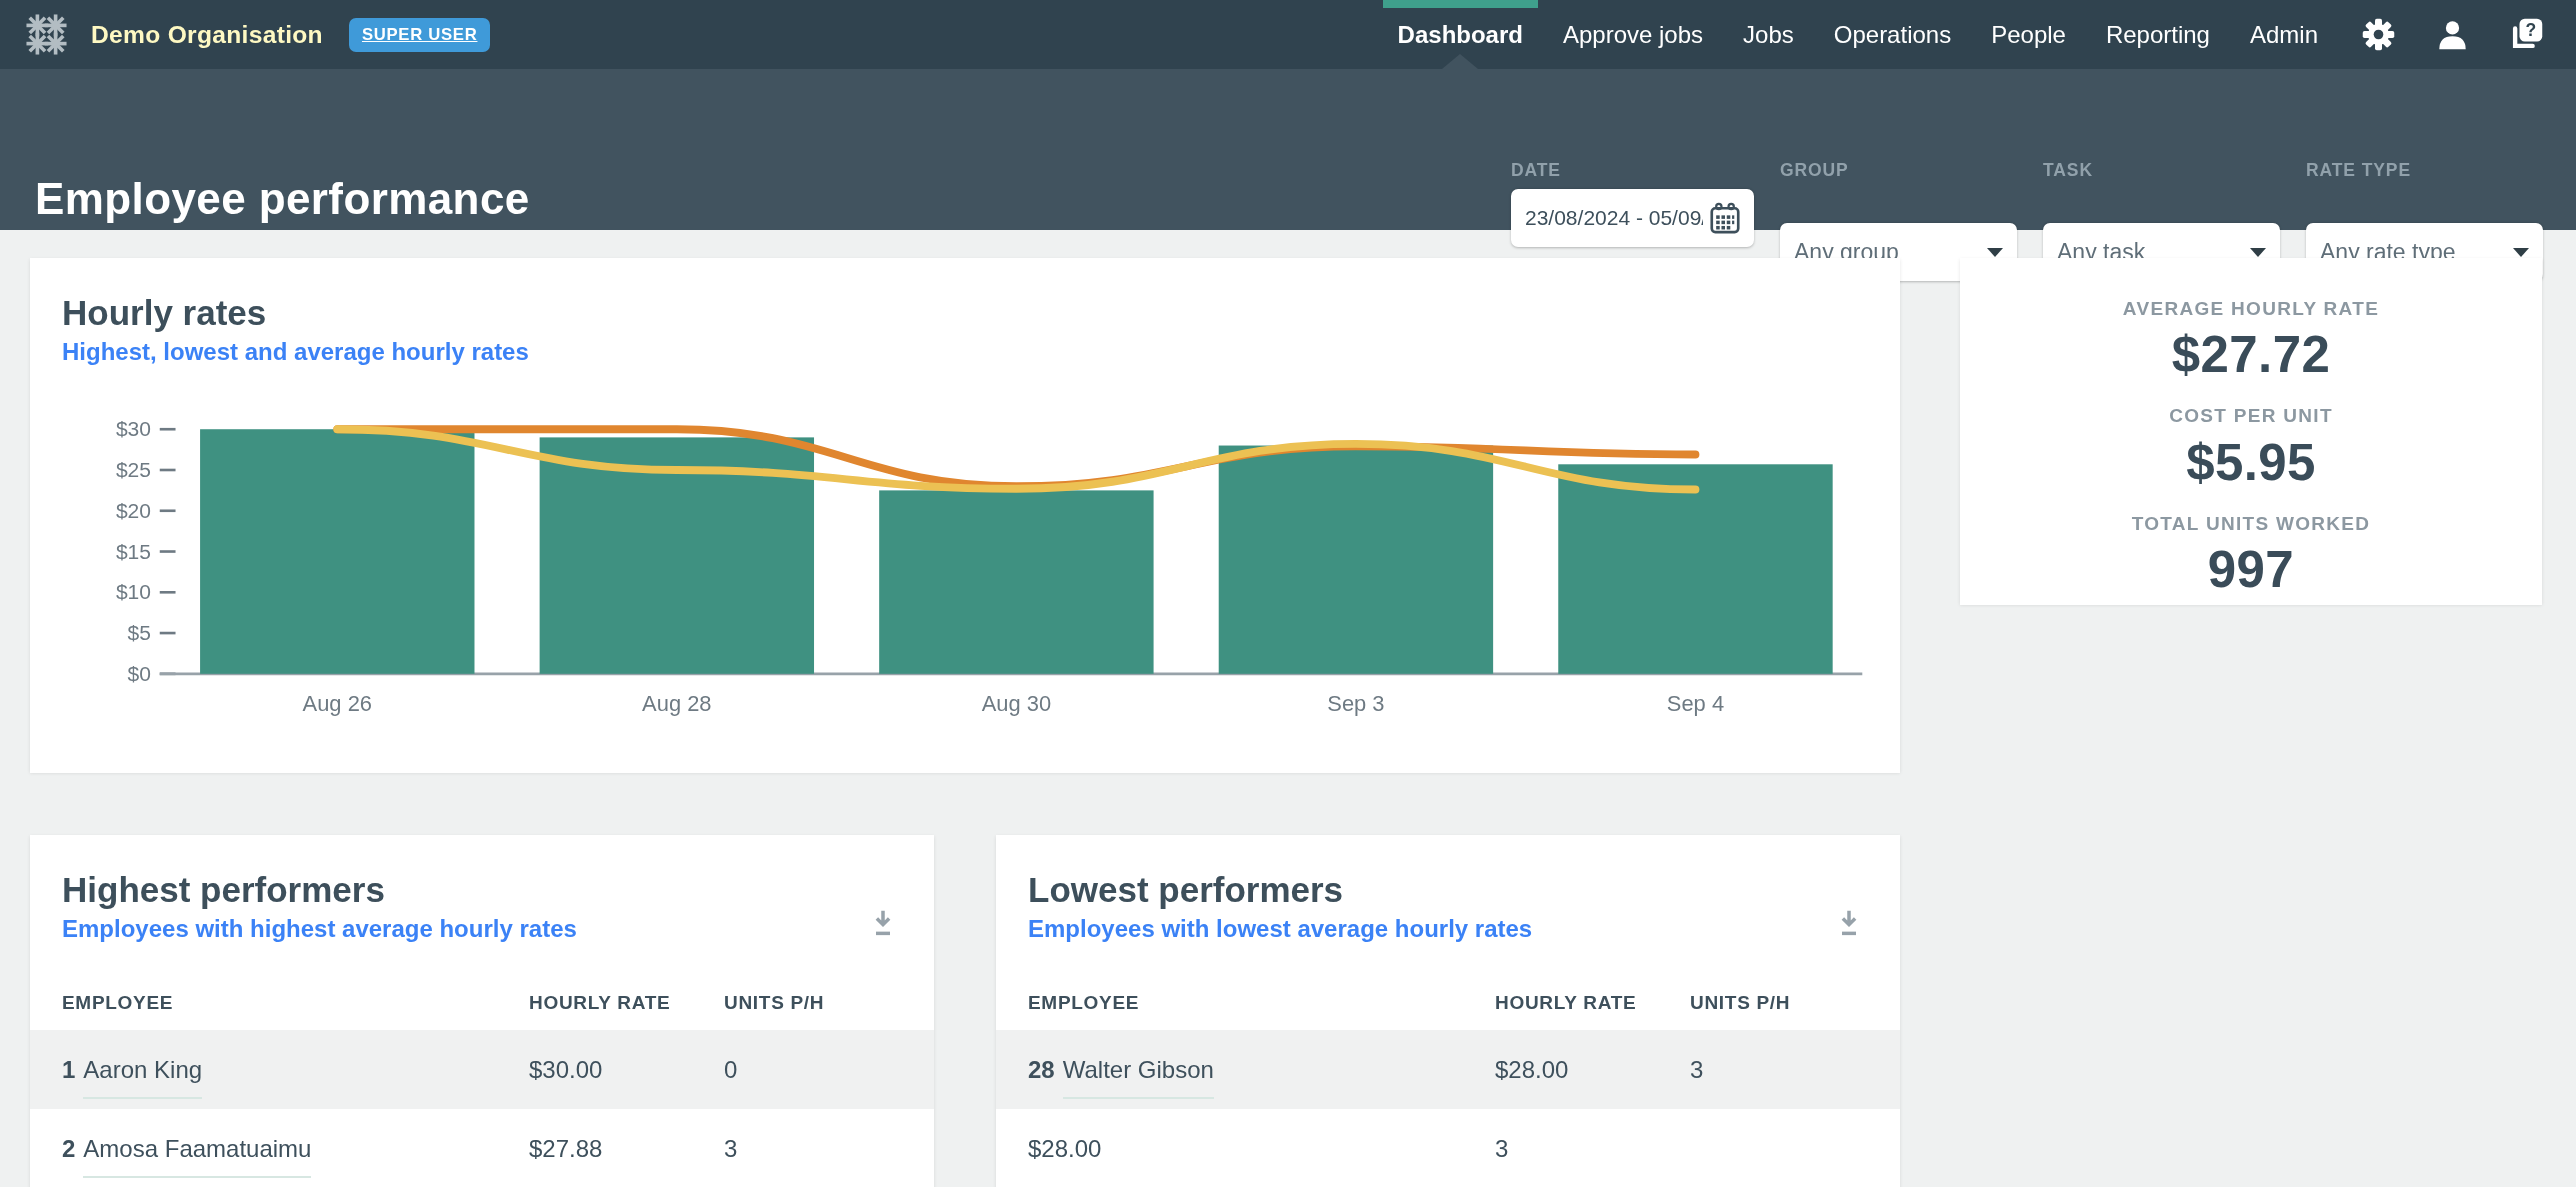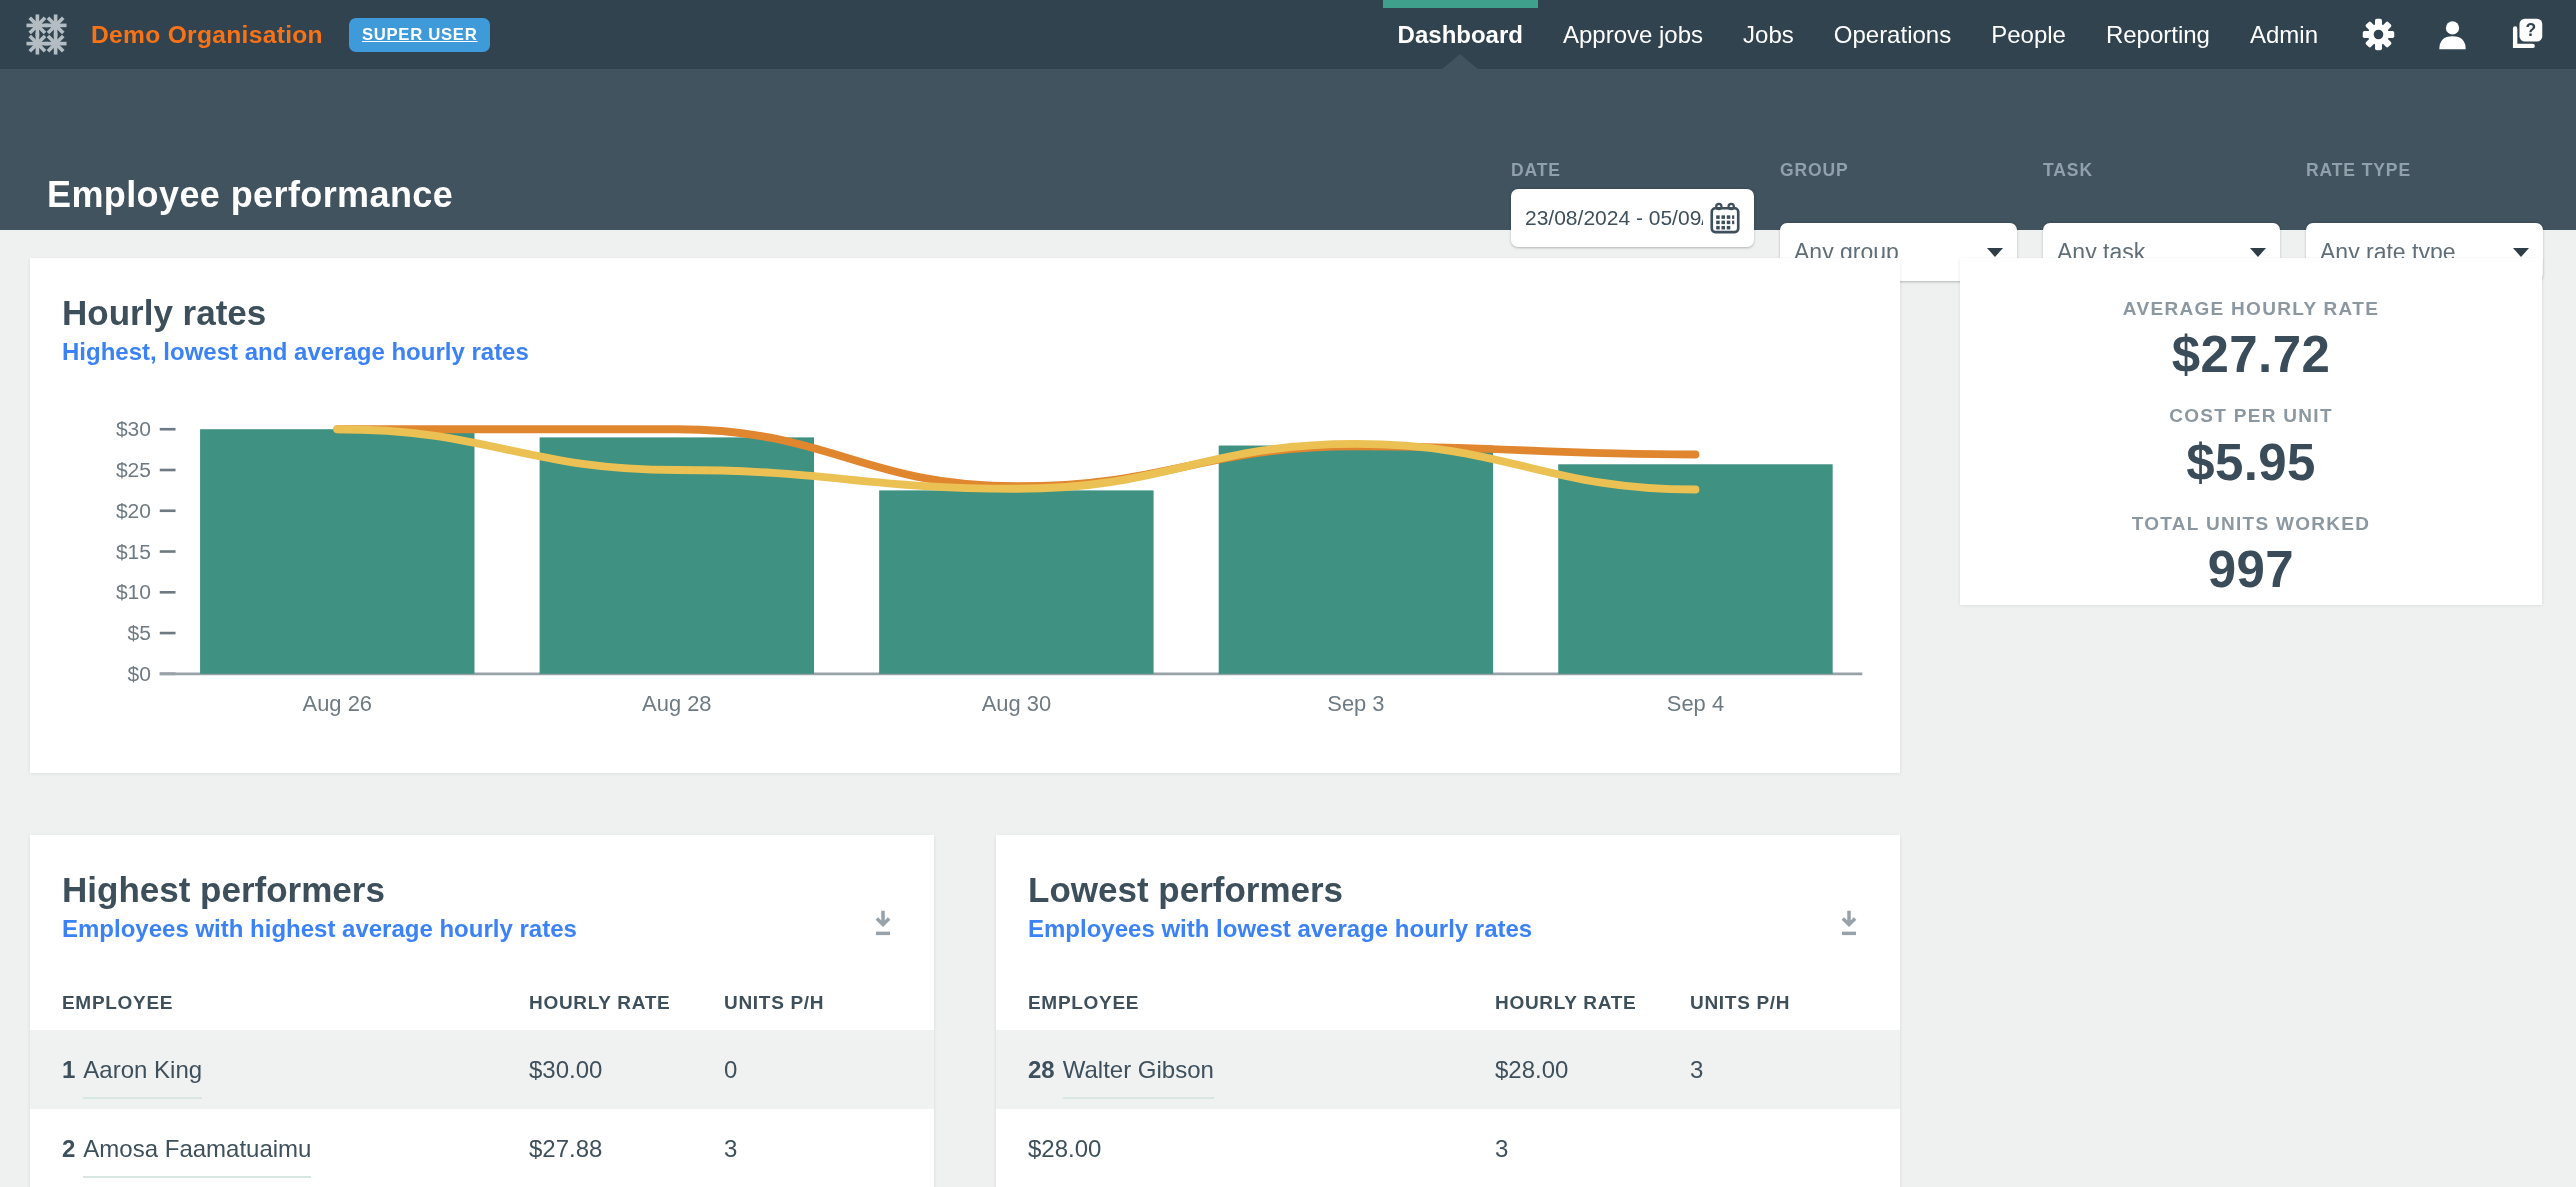--- a/index.html
+++ b/index.html
@@ -5,35 +5,35 @@
   html,body{margin:0;padding:0;}
   body{
     width:2576px;height:1187px;position:relative;overflow:hidden;
     background:#eff1f1;font-family:"Liberation Sans",sans-serif;
     -webkit-font-smoothing:antialiased;
   }
   
   .topbar{position:absolute;left:0;top:0;width:100%;height:69px;background:#30434f;display:flex;align-items:center;}
   .brand{display:flex;align-items:center;padding-left:21px;}
   .logo{width:51px;height:51px;}
-  .org-name{color:#f97316;font-size:24.6px;font-weight:bold;margin-left:19px;letter-spacing:0.3px;}
+  .org-name{color:#fef9c3;font-size:24.6px;font-weight:bold;margin-left:19px;letter-spacing:0.3px;}
   .badge{background:#3f9ad9;color:#fff;font-size:16.7px;font-weight:bold;letter-spacing:0.7px;
     border-radius:7px;padding:7px 13px;margin-left:26px;text-decoration:underline;}
   .nav{margin-left:auto;display:flex;align-items:stretch;height:100%;}
   .nav-item{position:relative;display:flex;align-items:center;padding:16px 20px;color:#fff;
     font-size:24px;cursor:pointer;}
   .nav-item.active{font-weight:bold;}
   .nav-item.active::before{content:"";position:absolute;top:0;left:5.3px;right:5.3px;height:8px;background:#3fa08c;}
   .nav-item.active::after{content:"";position:absolute;bottom:0;left:50%;transform:translateX(-50%);
     width:0;height:0;border-left:18.4px solid transparent;border-right:18.4px solid transparent;border-bottom:15px solid #41535f;}
   .topbar-icons{display:flex;align-items:center;gap:39px;padding:0 32px 0 23px;}
   .icon-btn{width:35px;height:35px;display:flex;align-items:center;justify-content:center;cursor:pointer;}
   
   .subheader{position:absolute;left:0;top:69px;width:100%;height:161px;background:#41535f;}
-  .page-title{position:absolute;left:47px;top:105px;margin:0;color:#fff;font-size:36px;font-weight:bold;letter-spacing:0.4px;}
+  .page-title{position:absolute;left:35px;top:105px;margin:0;color:#fff;font-size:44px;font-weight:bold;letter-spacing:0.4px;}
   .filters{position:absolute;right:33px;top:91px;display:flex;gap:26px;}
   .filter{display:flex;flex-direction:column;}
   .filter-label{color:#91a1ab;font-size:17.5px;font-weight:bold;letter-spacing:0.9px;margin-bottom:8px;}
   .field{background:#fff;border-radius:7px;height:58px;display:flex;align-items:center;
     padding:0 14px;box-shadow:0 0.9px 2.6px rgba(0,0,0,.25);cursor:pointer;}
   .field.date{width:215px;}
   .field.sel{width:209px;justify-content:space-between;margin-top:34px;}
   .field-text{font-size:21px;color:#3d4f5b;white-space:nowrap;overflow:hidden;}
   .sel .field-text{color:#5f6e78;font-size:23px;}
   .caret{width:0;height:0;border-left:8px solid transparent;border-right:8px solid transparent;border-top:9.6px solid #2f3e46;flex-shrink:0;margin-left:7px;}

